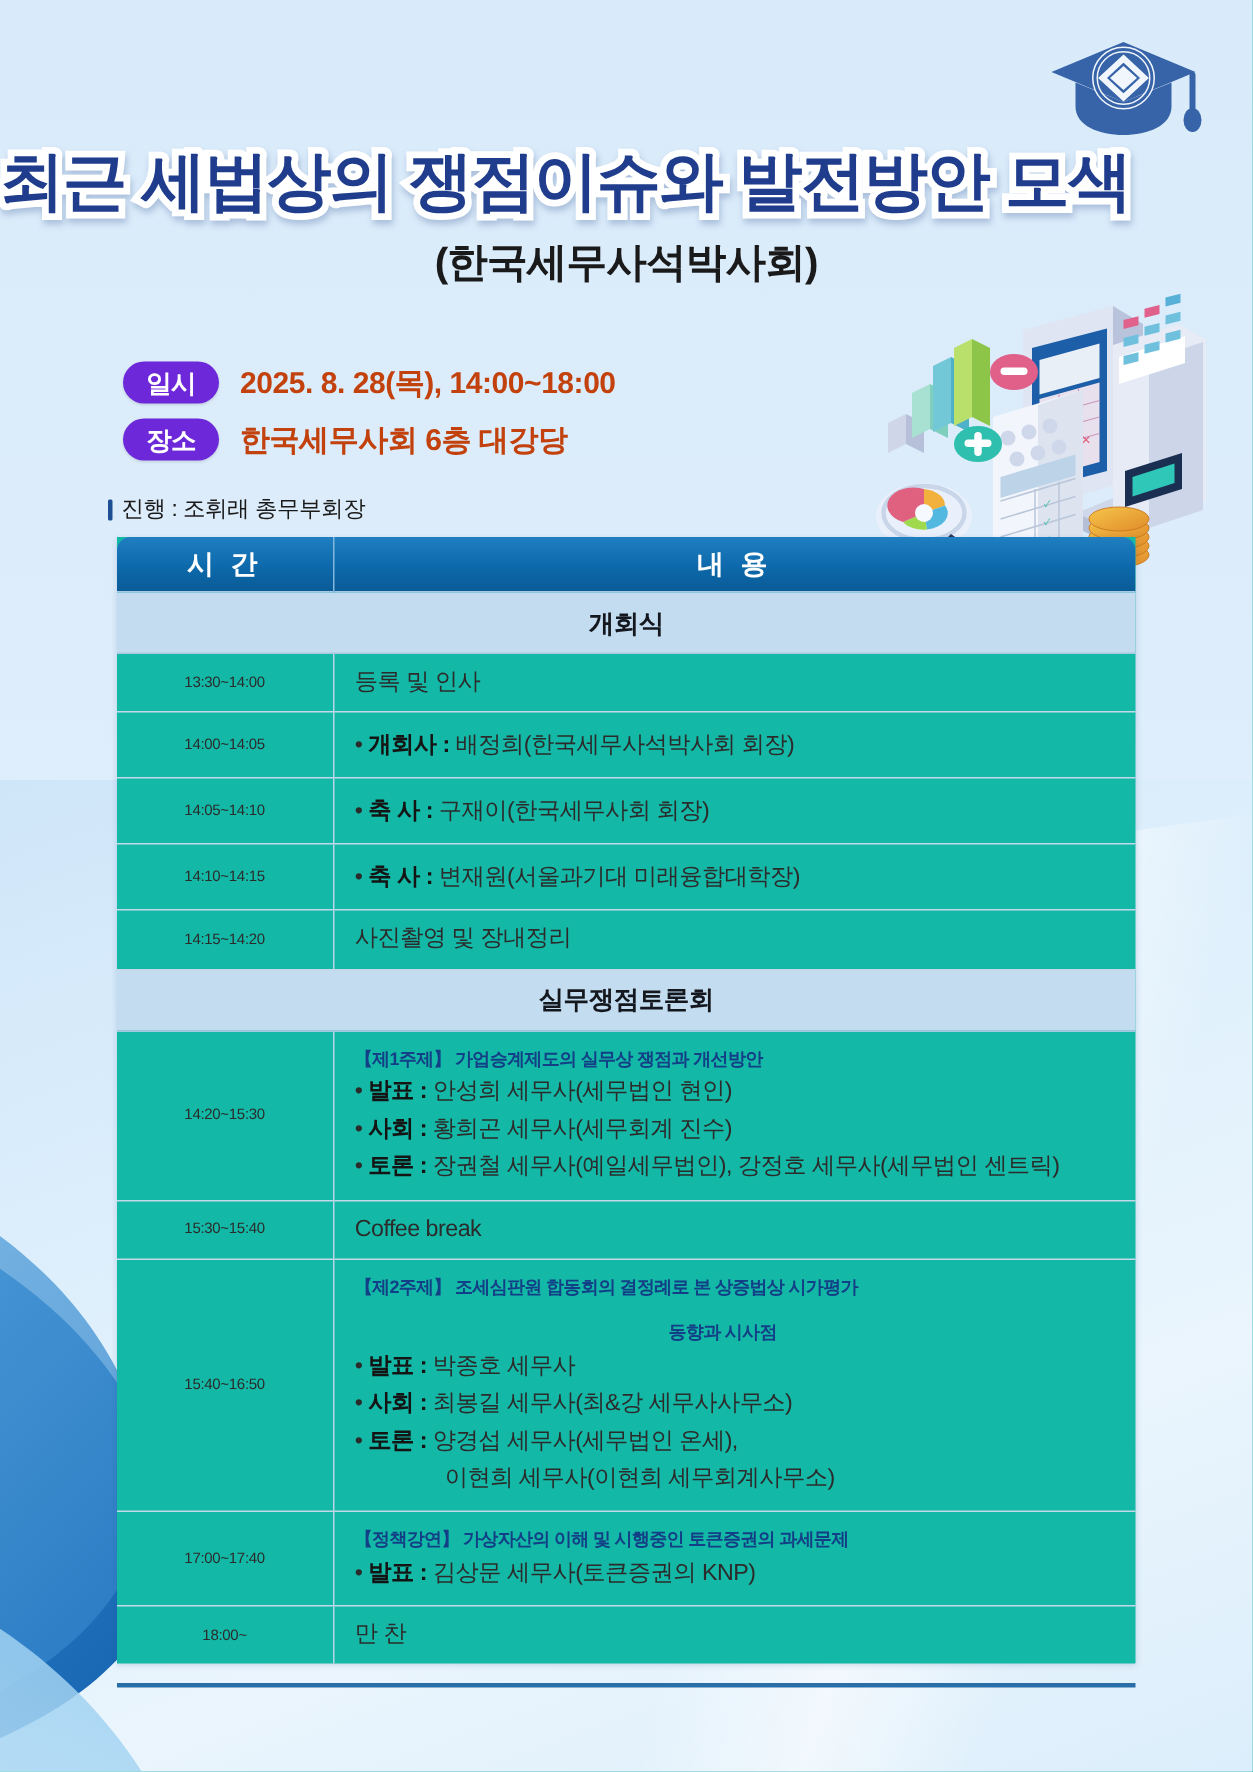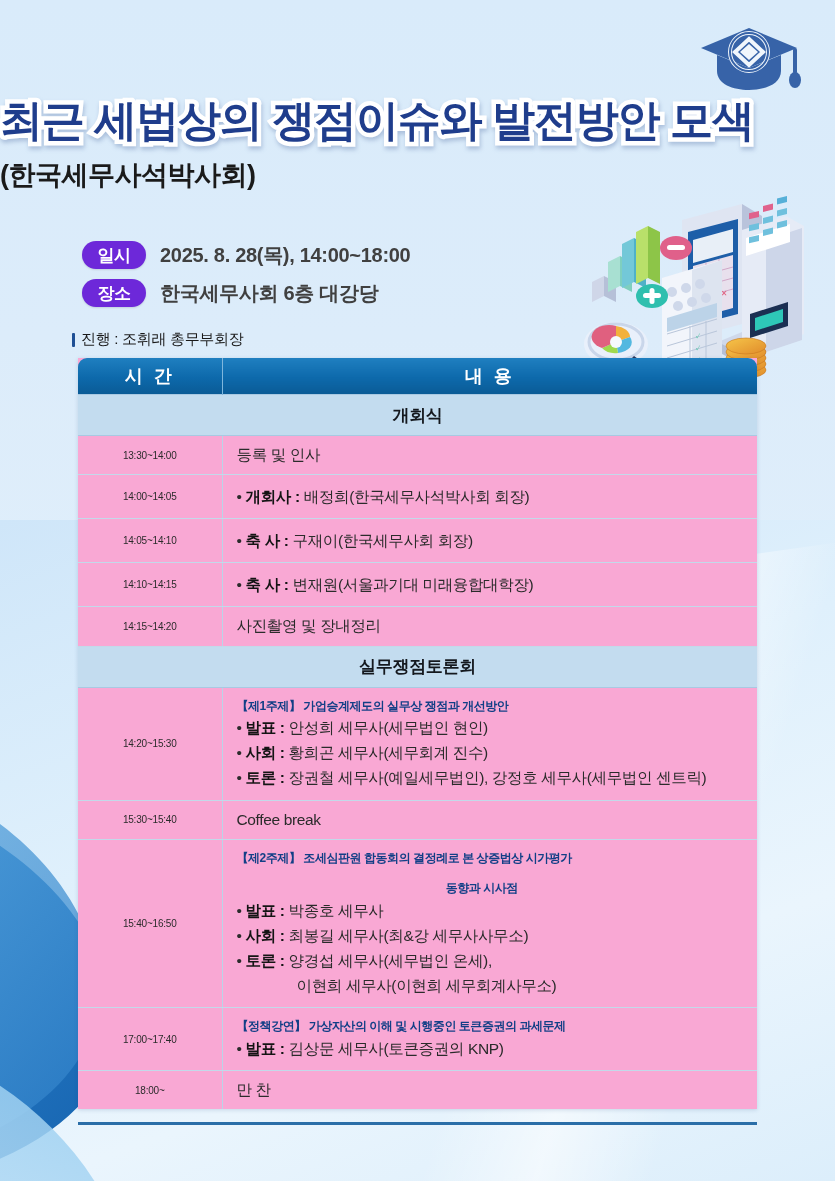--- a/index.html
+++ b/index.html
@@ -38,49 +38,49 @@
   .title{
     display:inline-block;
     font-size:43px;font-weight:bold;letter-spacing:-1.2px;
     color:#1f3d8c;
     -webkit-text-stroke:9px #ffffff;
     paint-order:stroke fill;
     filter:drop-shadow(1px 3px 2px rgba(60,90,150,.30));
     white-space:nowrap;
   }
   .subtitle{
-    position:absolute;left:0;top:157px;width:835px;text-align:left;
+    position:absolute;left:0;top:157px;width:835px;text-align:center;
     font-size:27px;font-weight:bold;color:#1a1a1a;letter-spacing:-.5px;
   }
   
   .info{position:absolute;left:82px;top:236px;}
   .info-row{display:flex;align-items:center;height:38px;}
   .badge{
     width:64px;height:28px;border-radius:14px;
     background:#6d28d9;color:#fff;
     font-size:17px;font-weight:bold;letter-spacing:-.5px;
     display:flex;align-items:center;justify-content:center;
     box-shadow:0 1px 2px rgba(0,0,0,.12);
   }
-  .info-text{margin-left:14px;font-size:20px;font-weight:bold;color:#404040;letter-spacing:-.3px;}
+  .info-text{margin-left:14px;font-size:20px;font-weight:bold;color:#c2410c;letter-spacing:-.3px;}
   .moderator{
     position:absolute;left:72px;top:330px;
     font-size:15px;color:#1a1a1a;letter-spacing:-.3px;
     display:flex;align-items:center;
   }
   .moderator .tick{
     display:inline-block;width:3px;height:14px;background:#1e4f94;margin-right:6px;border-radius:1px;
   }
   
   .illus{position:absolute;left:566px;top:192px;width:272px;height:200px;}
   
   .table{
     position:absolute;left:78px;top:358px;width:679px;
     border-collapse:separate;border-spacing:0;
-    background:#f9a8d4;
+    background:#14b8a6;
     box-shadow:0 1px 4px rgba(30,70,130,.18);
   }
   .table table{border-collapse:collapse;width:100%;table-layout:fixed;}
   col.c-time{width:144px;}
   th.head{
     height:36px;
     background:linear-gradient(180deg,#1f7fc0 0%,#0d69ab 55%,#0a5b96 100%);
     color:#fff;font-size:18px;font-weight:bold;letter-spacing:3px;
     text-align:center;padding:0;border:none;
   }

